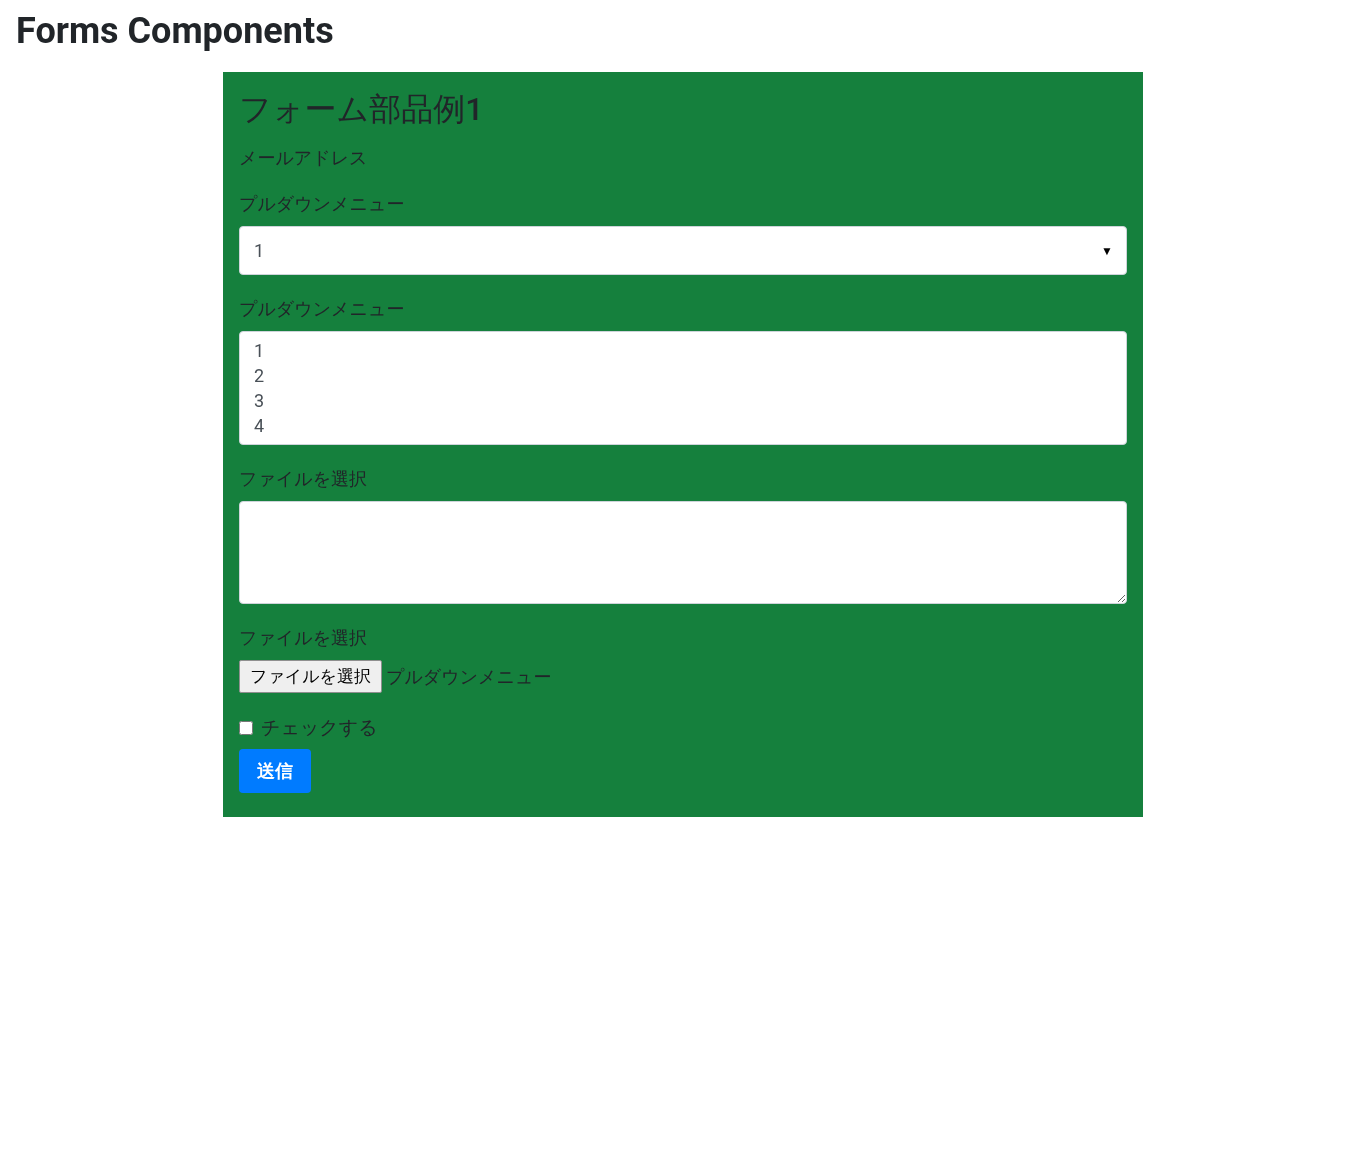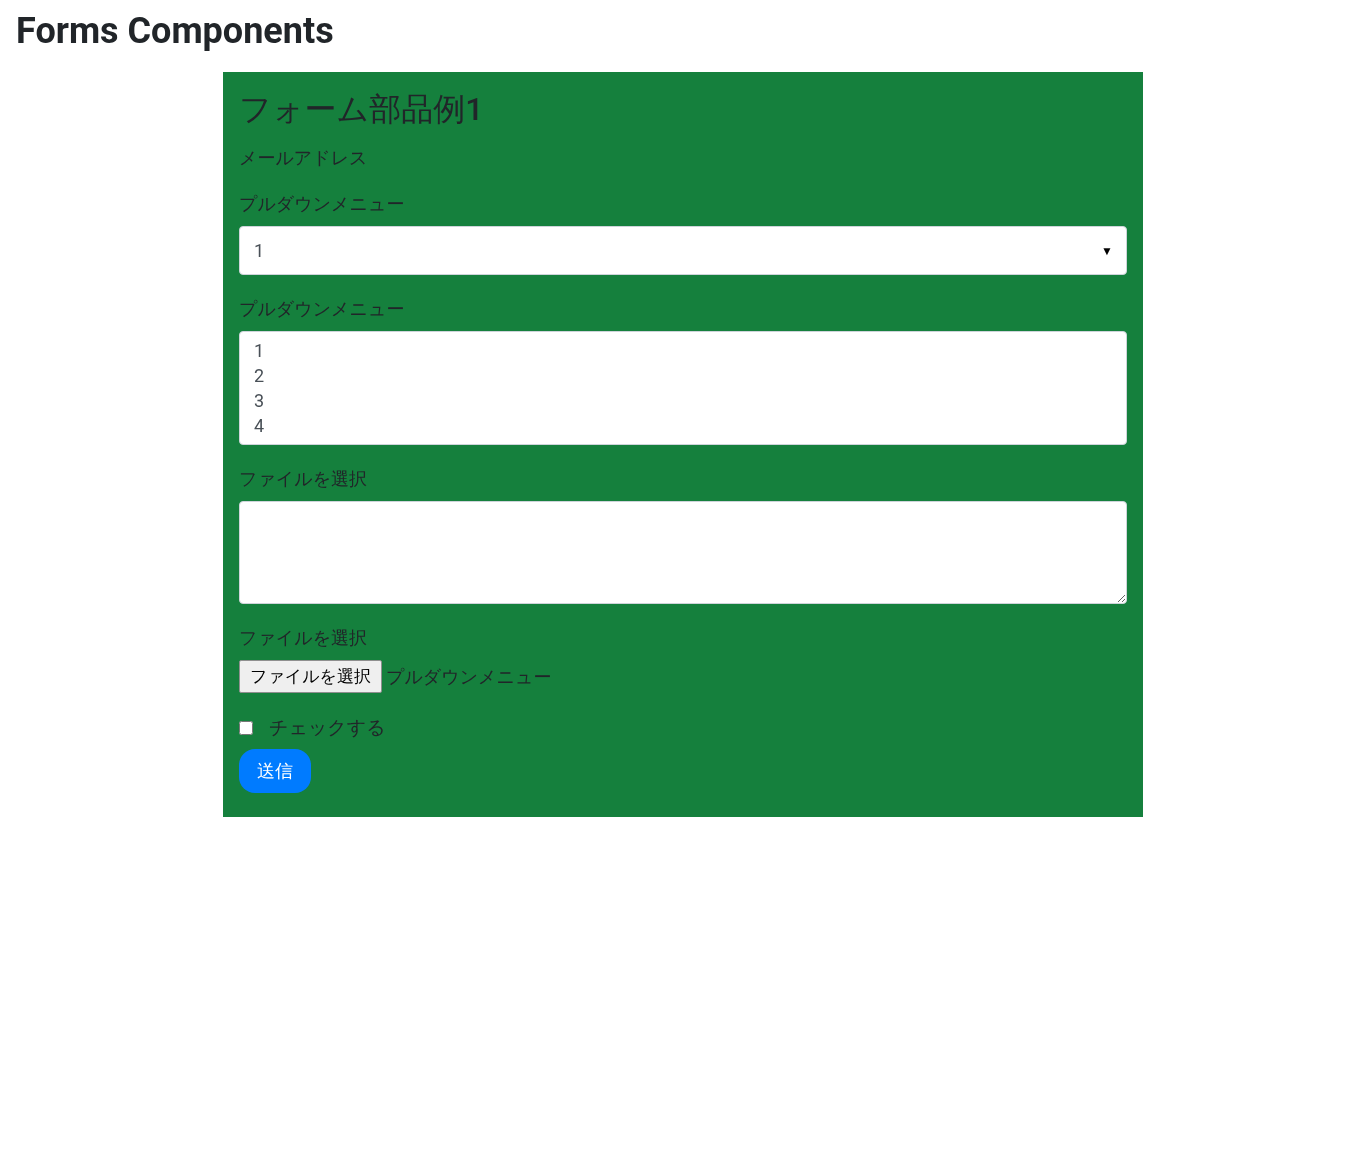--- a/index.html
+++ b/index.html
@@ -102,40 +102,41 @@
       font-family: inherit;
       border-radius: 2px;
     }
     .file-status {
       font-size: 18px;
       color: #212529;
     }
     .checkbox-wrapper {
       display: flex;
       align-items: center;
-      gap: 16px;
+      gap: 8px;
       margin-bottom: 8px;
     }
     .checkbox-wrapper input[type="checkbox"] {
       width: 14px;
       height: 14px;
     }
     .checkbox-label {
       font-size: 19px;
       color: #212529;
     }
     .btn-submit {
       background: #007bff;
       color: #fff;
       border: none;
       padding: 10px 18px;
       font-size: 18px;
-      border-radius: 16px;
+      border-radius: 4px;
       cursor: pointer;
       font-family: inherit;
+      font-weight: bold;
     }
   </style>
 </head>
 <body>
 
 <h1 class="page-title">Forms Components</h1>
 
 <div class="form-container">
   <h2 class="form-header">フォーム部品例1</h2>
 

